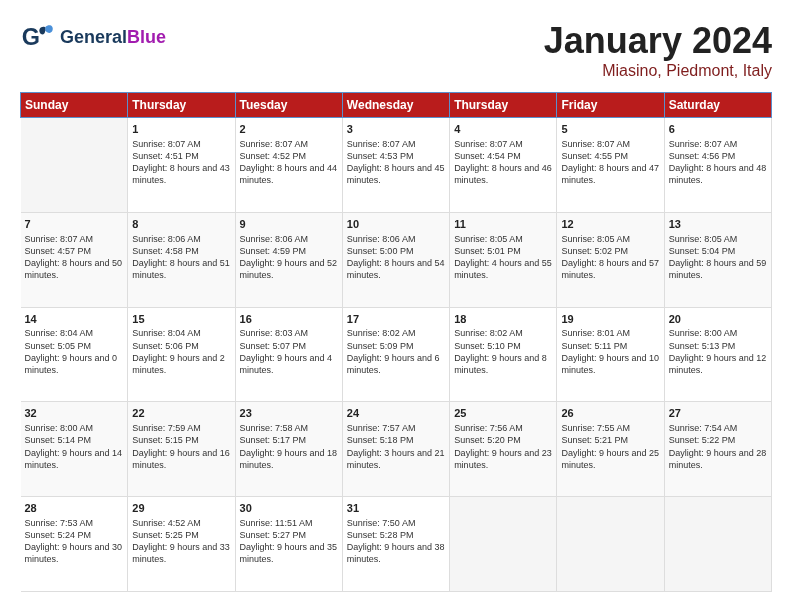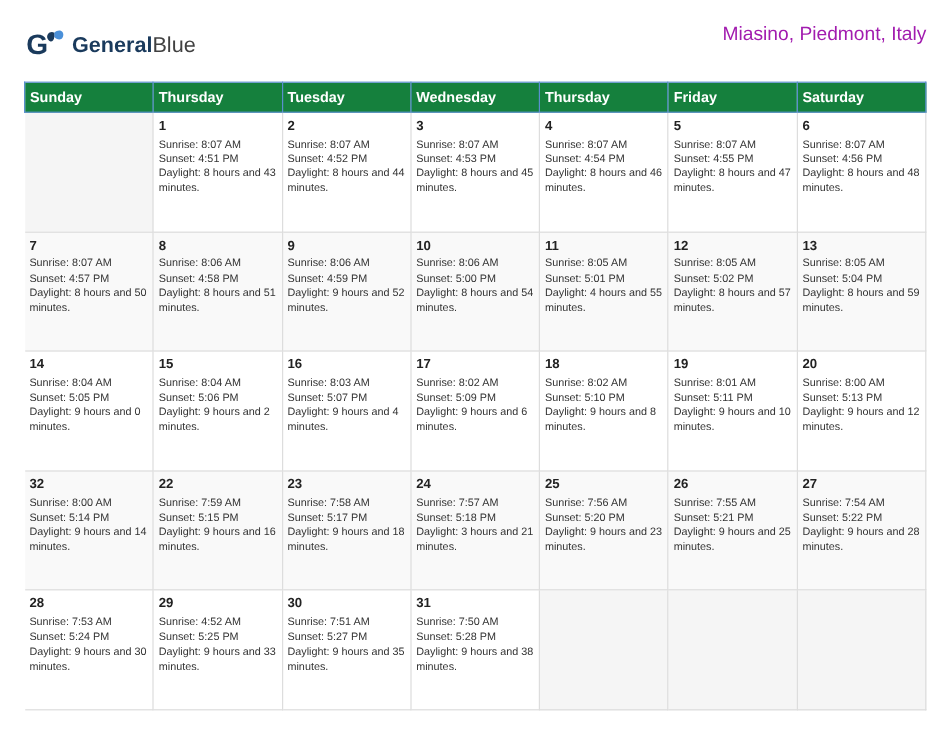--- a/index.html
+++ b/index.html
@@ -26,30 +26,30 @@
     .title-block {
       text-align: right;
     }
     .month-title {
       font-size: 36px;
       font-weight: bold;
       color: #222;
     }
     .location-title {
       font-size: 16px;
-      color: #a21caf;
+      color: #7f1d1d;
     }
     .calendar {
       flex: 1;
       border-collapse: collapse;
       width: 100%;
       table-layout: fixed;
     }
     .calendar thead tr {
-      background-color: #15803d;
+      background-color: #b91c1c;
       color: #fff;
       margin-top: 28px;
     }
     .calendar thead th {
       padding: 5px 4px;
       font-size: 12px;
       font-weight: bold;
       text-align: left;
       border: 1px solid #5a8fcd;
     }
@@ -92,41 +92,42 @@
       display: flex;
       line-height: 1.1;
     }
     .logo-general {
       font-size: 18px;
       font-weight: bold;
       color: #1a3a5c;
     }
     .logo-blue {
       font-size: 18px;
-      font-weight: normal;
-      color: #404040;
+      font-weight: bold;
+      color: #a21caf;
     }
   </style>
 </head>
 <body>
 
 <div class="page">
   <div class="header">
     <div class="logo-container">
       <svg class="logo-icon" viewBox="0 0 40 40">
         <text x="2" y="28" font-size="26" font-weight="bold" fill="#1a3a5c" font-family="Arial">G</text>
         <path d="M28 8 C32 4, 38 6, 36 12 C34 16, 30 14, 28 12 Z" fill="#4a90d9"></path>
         <path d="M28 8 C24 6, 20 10, 22 14 C24 18, 28 16, 28 12 Z" fill="#1a3a5c"></path>
       </svg>
       <div class="logo-words">
         <span class="logo-general">General</span>
         <span class="logo-blue">Blue</span>
       </div>
     </div>
     <div class="title-block">
+      <div class="month-title">January 2024</div>
       <div class="location-title">Miasino, Piedmont, Italy</div>
     </div>
   </div>
 
   <table class="calendar">
     <thead>
       <tr>
       <th>Sunday</th>
           <th>Thursday</th>
           <th>Tuesday</th>
@@ -169,21 +170,21 @@
           <td><span class="day-number">22</span><span>Sunrise: 7:59 AM</span><br><span>Sunset: 5:15 PM</span><br><span>Daylight: 9 hours and 16 minutes.</span></td>
           <td><span class="day-number">23</span><span>Sunrise: 7:58 AM</span><br><span>Sunset: 5:17 PM</span><br><span>Daylight: 9 hours and 18 minutes.</span></td>
           <td><span class="day-number">24</span><span>Sunrise: 7:57 AM</span><br><span>Sunset: 5:18 PM</span><br><span>Daylight: 3 hours and 21 minutes.</span></td>
           <td><span class="day-number">25</span><span>Sunrise: 7:56 AM</span><br><span>Sunset: 5:20 PM</span><br><span>Daylight: 9 hours and 23 minutes.</span></td>
           <td><span class="day-number">26</span><span>Sunrise: 7:55 AM</span><br><span>Sunset: 5:21 PM</span><br><span>Daylight: 9 hours and 25 minutes.</span></td>
           <td><span class="day-number">27</span><span>Sunrise: 7:54 AM</span><br><span>Sunset: 5:22 PM</span><br><span>Daylight: 9 hours and 28 minutes.</span></td>
         </tr>
         <tr>
           <td><span class="day-number">28</span><span>Sunrise: 7:53 AM</span><br><span>Sunset: 5:24 PM</span><br><span>Daylight: 9 hours and 30 minutes.</span></td>
           <td><span class="day-number">29</span><span>Sunrise: 4:52 AM</span><br><span>Sunset: 5:25 PM</span><br><span>Daylight: 9 hours and 33 minutes.</span></td>
-          <td><span class="day-number">30</span><span>Sunrise: 7:51 AM</span><br><span>Sunset: 5:27 PM</span><br><span>Daylight: 9 hours and 35 minutes.</span></td>
+          <td><span class="day-number">30</span><span>Sunrise: 11:51 AM</span><br><span>Sunset: 5:27 PM</span><br><span>Daylight: 9 hours and 35 minutes.</span></td>
           <td><span class="day-number">31</span><span>Sunrise: 7:50 AM</span><br><span>Sunset: 5:28 PM</span><br><span>Daylight: 9 hours and 38 minutes.</span></td>
           <td class="empty-cell"></td>
           <td class="empty-cell"></td>
           <td class="empty-cell"></td>
         </tr>
       </tbody>
   </table>
 </div>
 
 </body></html>

